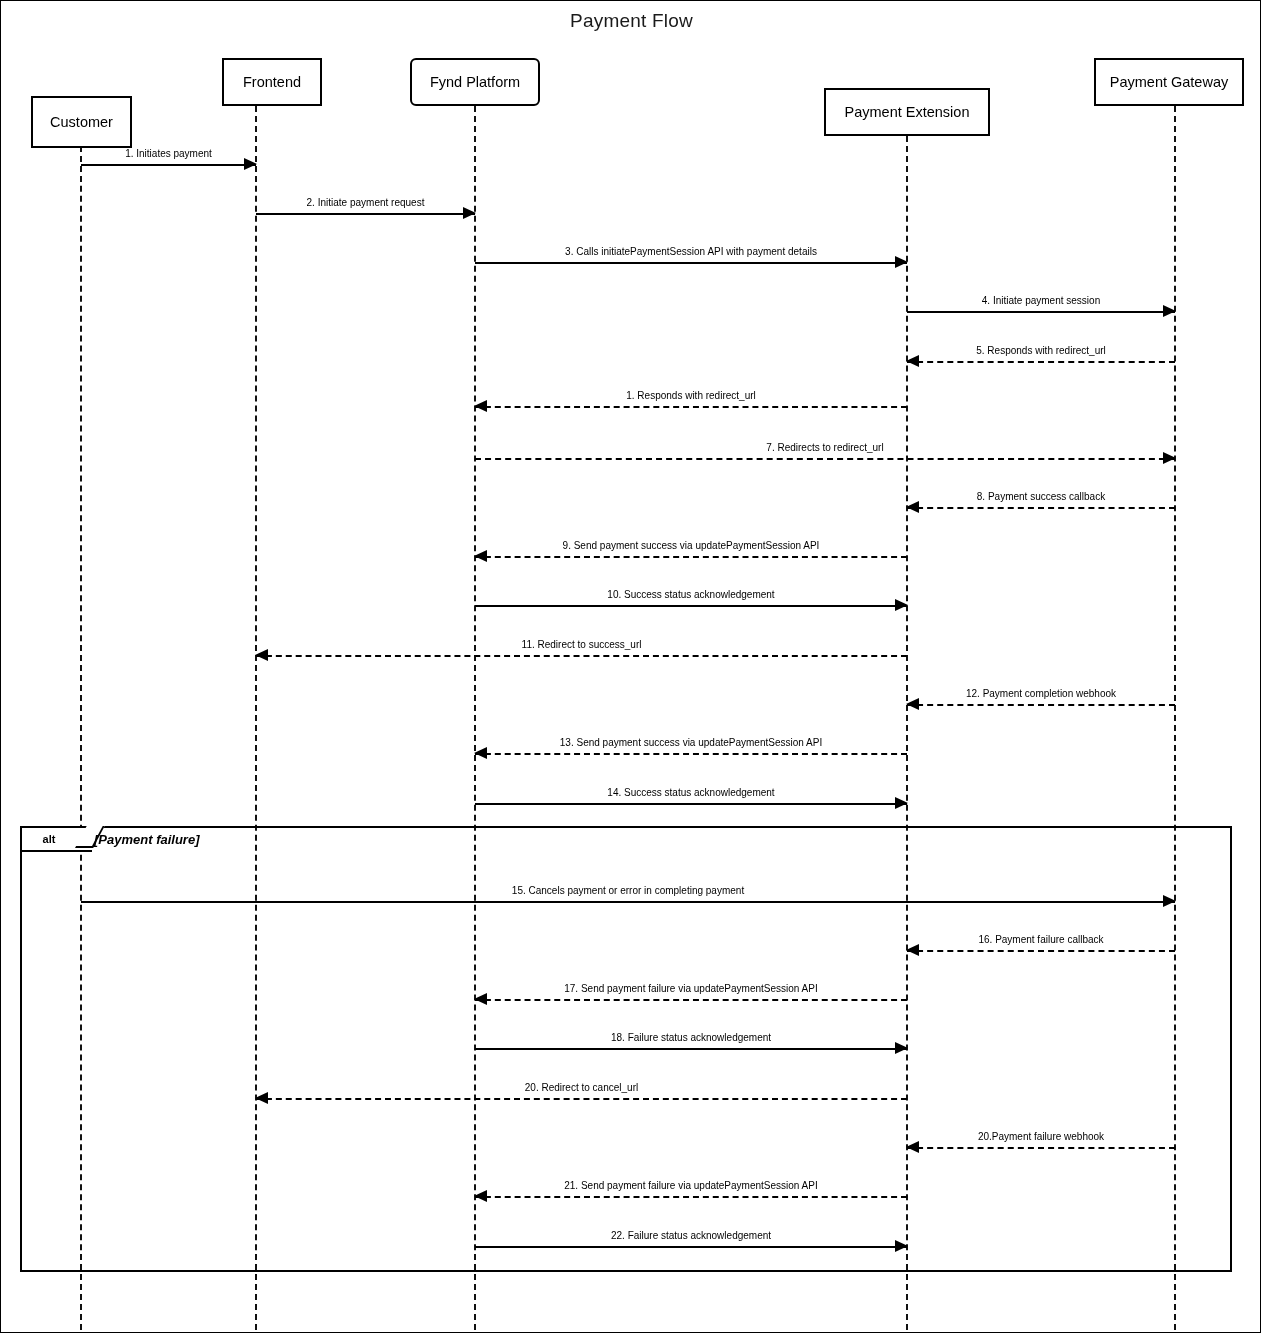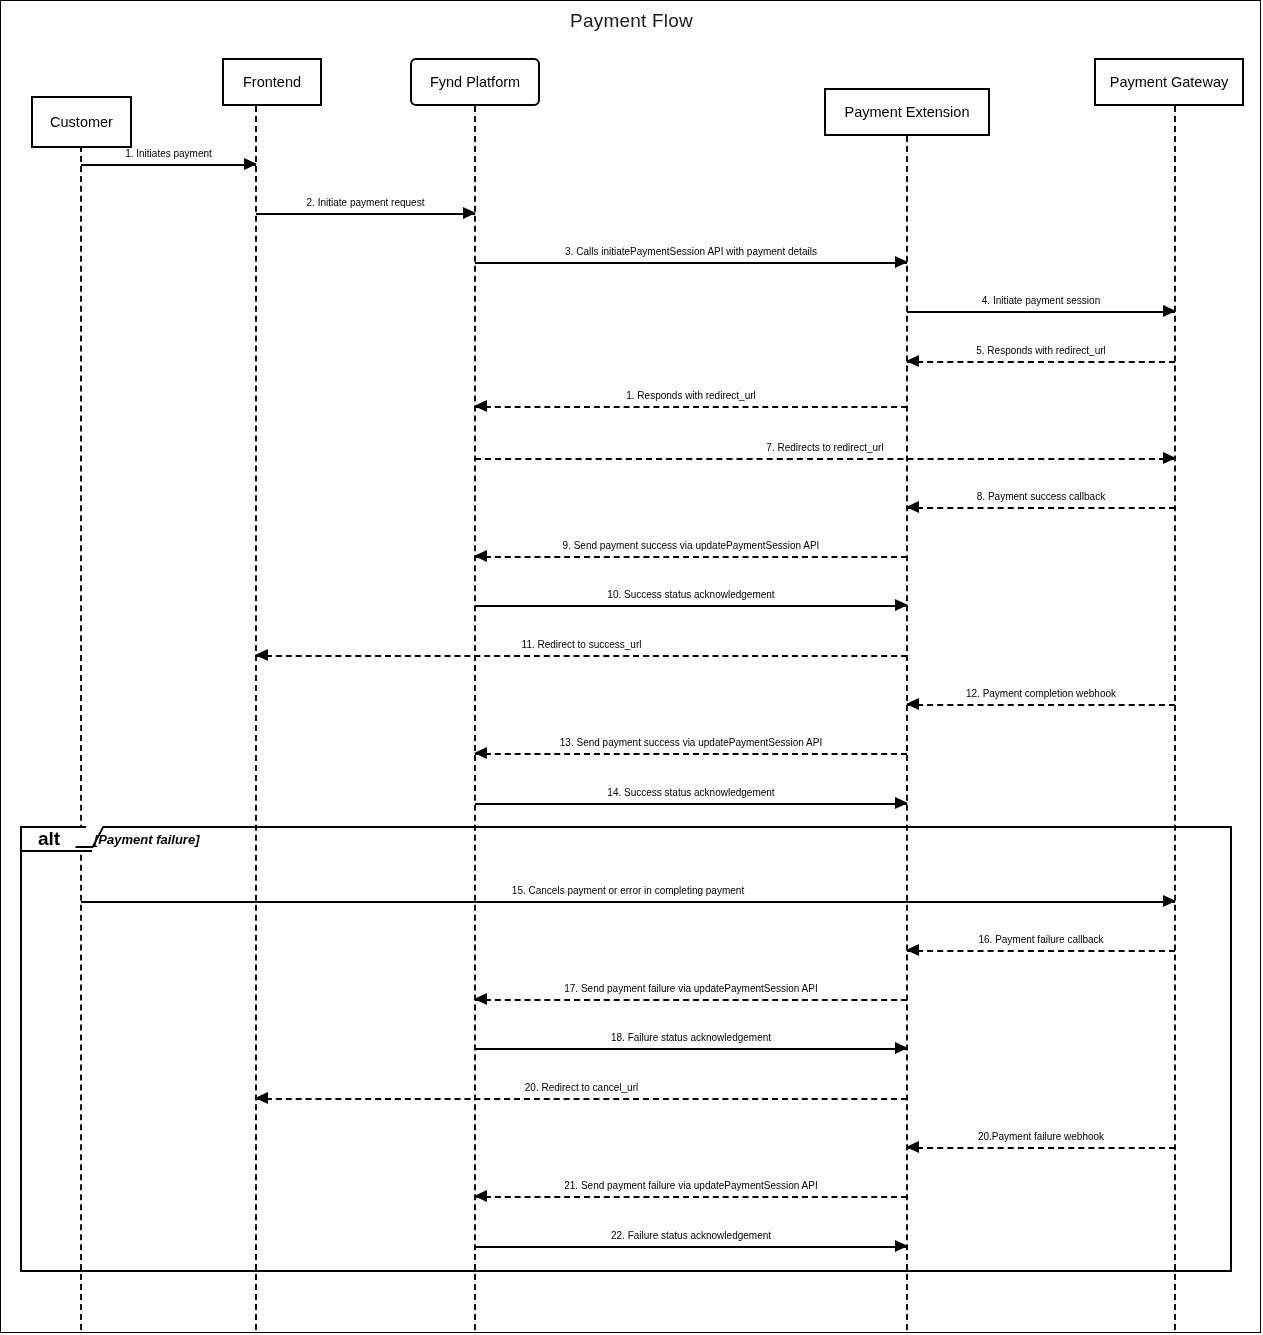--- a/index.html
+++ b/index.html
@@ -129,21 +129,21 @@
   }
   #alt-tab-label {
     position: absolute;
     left: 0;
     top: 0;
     width: 54px;
     height: 100%;
     display: flex;
     align-items: center;
     justify-content: center;
-    font-size: 19px;
+    font-size: 11px;
     font-weight: bold;
     color: #000000;
   }
   #alt-guard {
     position: absolute;
     font-size: 13px;
     font-weight: bold;
     color: #000000;
     z-index: 6;
     white-space: nowrap;

